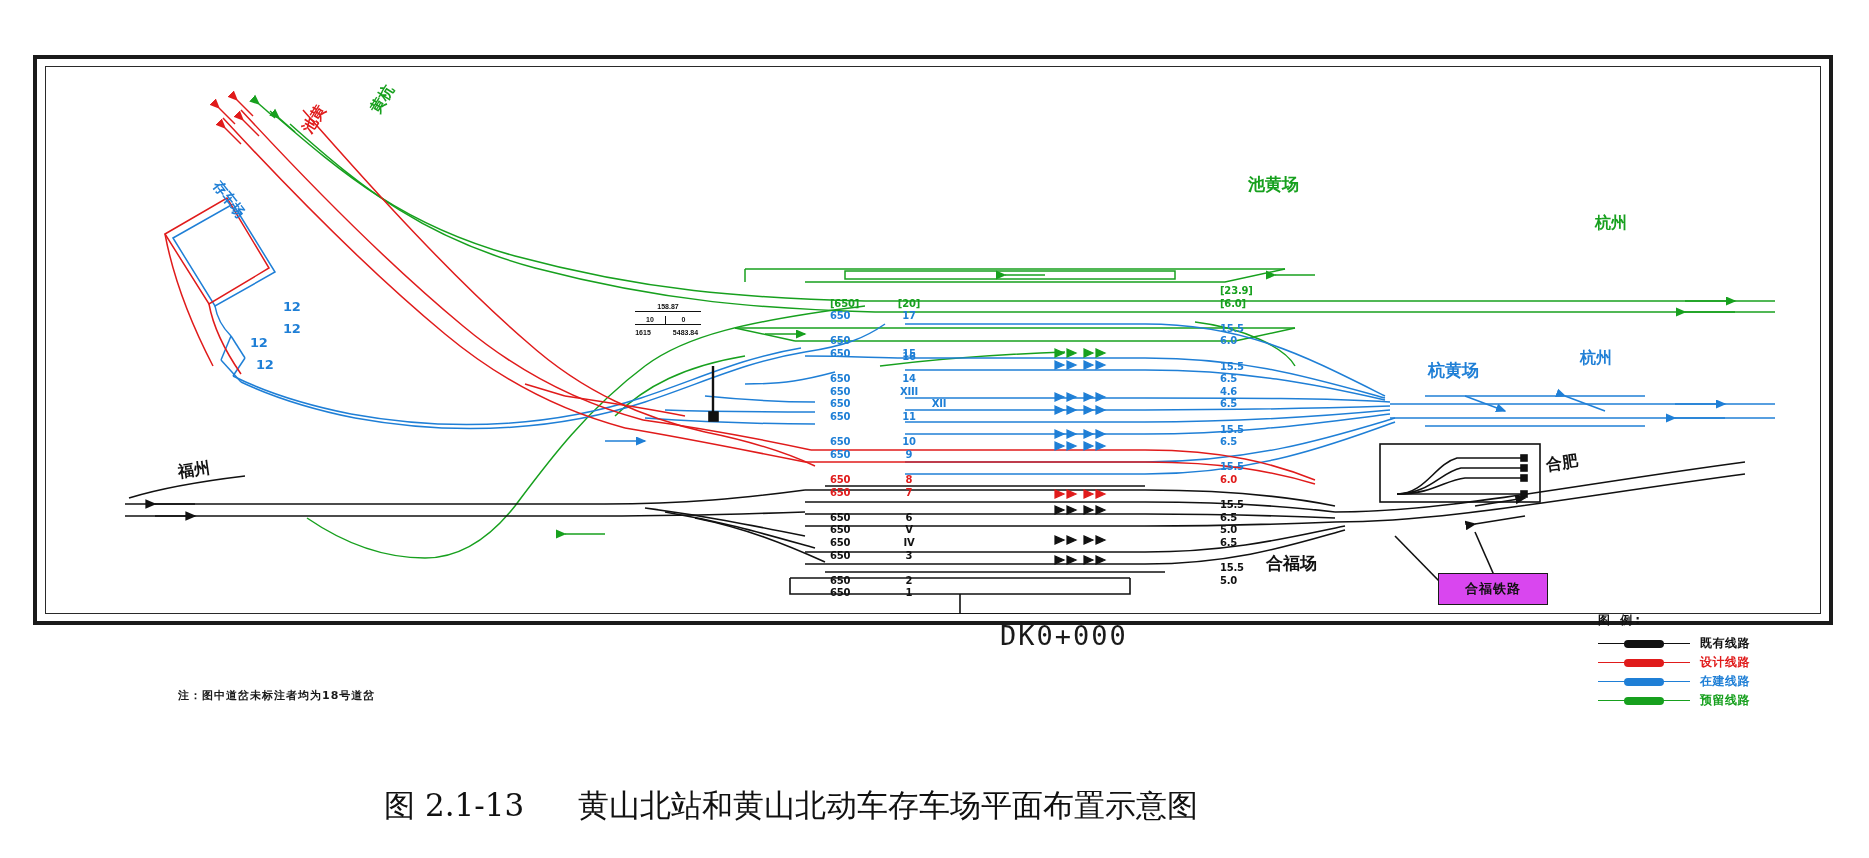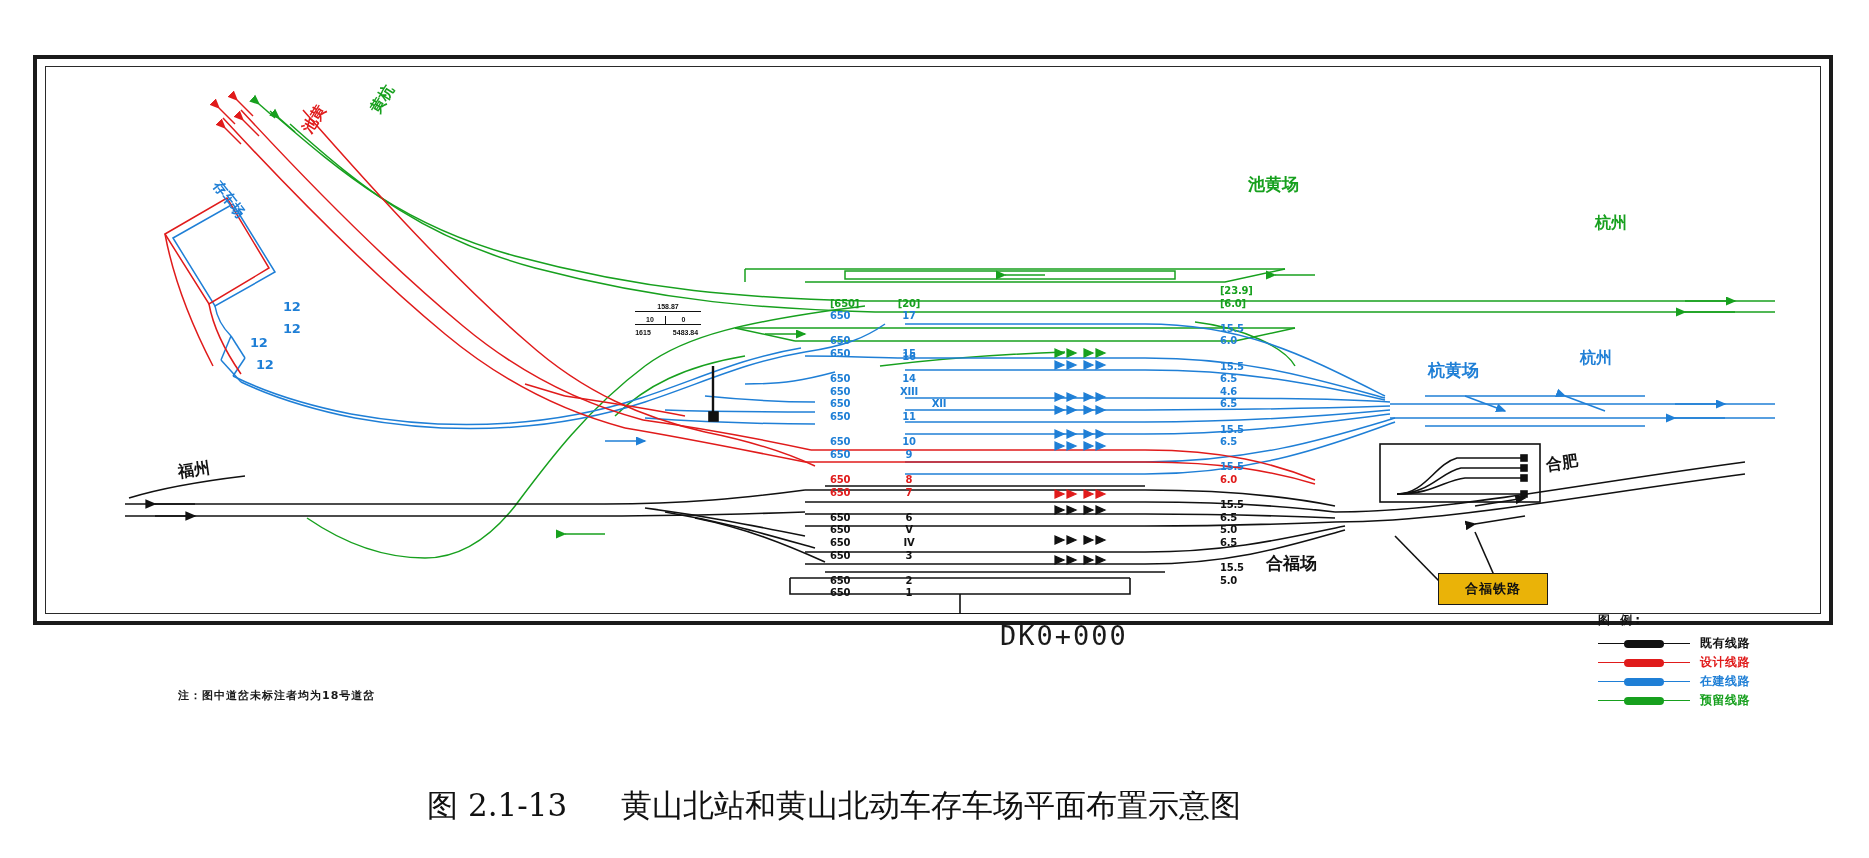--- a/index.html
+++ b/index.html
@@ -31,21 +31,21 @@
   .yard{font-size:17px;font-weight:bold;margin-left:48px;}
   
   .city{font-size:16px;font-weight:bold;}
 
   .dk{position:absolute;font-size:27px;letter-spacing:2px;color:#1a1a1a;
       font-family:"DejaVu Sans Mono","Liberation Mono",monospace;font-weight:400;}
 
   .note{position:absolute;font-size:11px;color:#1a1a1a;font-weight:bold;letter-spacing:1px;}
 
   
-  .callout{position:absolute;border:1.6px solid #1a1a1a;background:#eab308;
+  .callout{position:absolute;border:1.6px solid #1a1a1a;background:#d946ef;
            font-size:13px;font-weight:bold;color:#111;display:flex;align-items:center;
            justify-content:center;letter-spacing:1px;}
 
   
   .legend{position:absolute;left:1598px;top:612px;width:212px;height:108px;}
   .legend-title{font-size:12px;font-weight:bold;color:#111;letter-spacing:3px;margin-bottom:5px;}
   .legend-row{display:flex;align-items:center;height:19px;}
   .legend-swatch{width:92px;height:13px;position:relative;margin-right:10px;}
   .legend-swatch .bar{position:absolute;left:0;top:6px;width:92px;height:1.4px;}
   .legend-swatch .blob{position:absolute;left:26px;top:2.5px;width:40px;height:8px;border-radius:5px;}
@@ -58,21 +58,21 @@
               border-bottom:1.1px solid #111;padding-bottom:1px;}
   .dimtbl .r2a{position:absolute;left:14px;top:13px;width:30px;text-align:center;
                border-bottom:1.1px solid #111;border-right:1.1px solid #111;padding-bottom:1px;}
   .dimtbl .r2b{position:absolute;left:45px;top:13px;width:35px;text-align:center;
                border-bottom:1.1px solid #111;padding-bottom:1px;}
   .dimtbl .r3a{position:absolute;left:0px;top:26px;width:44px;text-align:center;}
   .dimtbl .r3b{position:absolute;left:45px;top:26px;width:39px;text-align:center;}
 
   
   .caption{position:absolute;left:0;top:785px;width:1582px;text-align:center;
-           font-size:31px;color:#111;font-family:"DejaVu Sans",sans-serif;margin-left:43px;}
+           font-size:31px;color:#111;font-family:"DejaVu Sans",sans-serif;}
   .caption .fignum{font-family:"DejaVu Serif","Liberation Serif",serif;}
 
   
   .rot{transform-origin:left top;}
 </style>
 </head>
 <body>
 
 <div id="stage">
 

